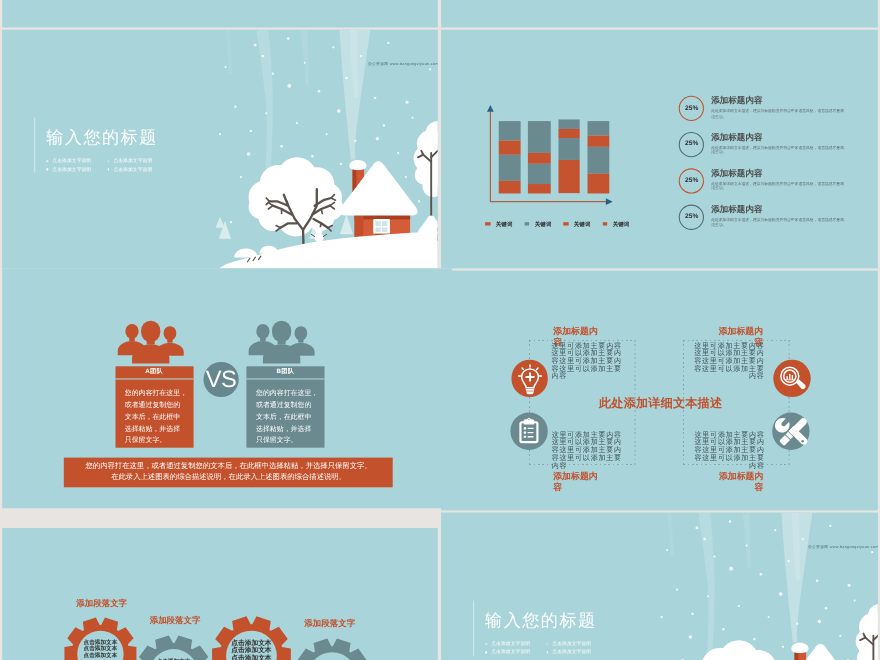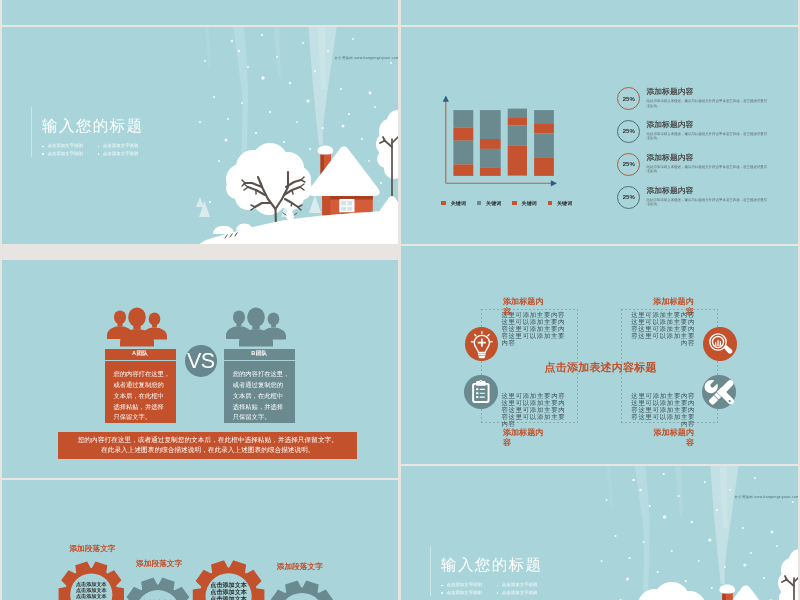--- a/index.html
+++ b/index.html
@@ -6,21 +6,21 @@
   body{width:800px;height:600px;overflow:hidden;background:#e7e4e1;
        font-family:"Liberation Sans","DejaVu Sans",sans-serif;
        -webkit-font-smoothing:antialiased;}
   .page{position:absolute;left:0;top:0;width:800px;height:600px;}
   .slide{position:absolute;overflow:hidden;background:#a9d5da;}
   
   #s0{left:2px;top:0;width:396px;height:25px;}
   #s0b{left:401px;top:0;width:397px;height:25px;}
   #s1{left:2px;top:27px;width:396px;height:217px;}
   #s2{left:401px;top:27px;width:397px;height:217px;}
-  #s3{left:2px;top:260px;width:396px;height:218px;}
+  #s3{left:2px;top:244px;width:396px;height:218px;padding-left:13px;}
   #s4{left:401px;top:246px;width:397px;height:218px;}
   #s5{left:2px;top:480px;width:396px;height:134px;}
   #s6{left:401px;top:466px;width:397px;height:134px;}
 
   
   .winter-wrap{position:absolute;left:-2px;top:0;width:398px;height:217px;}
   #s6 .winter-wrap{left:0;}
   .winter-wrap svg{display:block;width:398px;height:217px;}
   #s6 .winter-wrap{width:399px;}
   #s6 .winter-wrap svg{width:399px;}
@@ -501,21 +501,21 @@
         </svg>
       </div>
     <div class="ihd ihd1">添加标题内容</div>
     <div class="ihd ihd2">添加标题内容</div>
     <div class="ihd ihd3">添加标题内容</div>
     <div class="ihd ihd4">添加标题内容</div>
     <div class="ibd ibd1">这里可添加主要内容这里可以添加主要内容这里可添加主要内容这里可以添加主要内容</div>
     <div class="ibd ibd2">这里可添加主要内容这里可以添加主要内容这里可添加主要内容这里可以添加主要内容</div>
     <div class="ibd ibd3">这里可添加主要内容这里可以添加主要内容这里可添加主要内容这里可以添加主要内容</div>
     <div class="ibd ibd4">这里可添加主要内容这里可以添加主要内容这里可添加主要内容这里可以添加主要内容</div>
-    <div class="ctitle">点击添加表述内容标题</div>
+    <div class="ctitle">此处添加详细文本描述</div>
   </div>
   <div class="slide" id="s5">
     <div class="gears-wrap">
         <svg viewBox="0 0 398 134" xmlns="http://www.w3.org/2000/svg">
           <path d="M116.60 106.98 L124.01 108.26 L124.01 120.74 L116.60 122.02 L116.19 123.29 L121.43 128.68 L114.10 138.77 L107.35 135.46 L106.28 136.24 L107.34 143.68 L95.47 147.54 L91.96 140.89 L90.64 140.89 L87.13 147.54 L75.26 143.68 L76.32 136.24 L75.25 135.46 L68.50 138.77 L61.17 128.68 L66.41 123.29 L66.00 122.02 L58.59 120.74 L58.59 108.26 L66.00 106.98 L66.41 105.71 L61.17 100.32 L68.50 90.23 L75.25 93.54 L76.32 92.76 L75.26 85.32 L87.13 81.46 L90.64 88.11 L91.96 88.11 L95.47 81.46 L107.34 85.32 L106.28 92.76 L107.35 93.54 L114.10 90.23 L121.43 100.32 L116.19 105.71 Z" fill="#c2512c"></path>
           <circle cx="91.3" cy="114.5" r="21.1" fill="#a9d5da"></circle>
           <path d="M184.36 124.33 L192.13 125.67 L192.13 138.73 L184.36 140.07 L183.93 141.39 L189.43 147.04 L181.76 157.60 L174.68 154.11 L173.56 154.93 L174.69 162.74 L162.27 166.78 L158.59 159.79 L157.21 159.79 L153.53 166.78 L141.11 162.74 L142.24 154.93 L141.12 154.11 L134.04 157.60 L126.37 147.04 L131.87 141.39 L131.44 140.07 L123.67 138.73 L123.67 125.67 L131.44 124.33 L131.87 123.01 L126.37 117.36 L134.04 106.80 L141.12 110.29 L142.24 109.47 L141.11 101.66 L153.53 97.62 L157.21 104.61 L158.59 104.61 L162.27 97.62 L174.69 101.66 L173.56 109.47 L174.68 110.29 L181.76 106.80 L189.43 117.36 L183.93 123.01 Z" fill="#6a8a90"></path>
           <circle cx="157.9" cy="132.2" r="22.1" fill="#a9d5da"></circle>
           <path d="M256.30 108.16 L264.40 109.57 L264.40 123.23 L256.30 124.64 L255.85 126.02 L261.58 131.92 L253.55 142.97 L246.17 139.35 L244.99 140.20 L246.16 148.34 L233.17 152.56 L229.33 145.29 L227.87 145.29 L224.03 152.56 L211.04 148.34 L212.21 140.20 L211.03 139.35 L203.65 142.97 L195.62 131.92 L201.35 126.02 L200.90 124.64 L192.80 123.23 L192.80 109.57 L200.90 108.16 L201.35 106.78 L195.62 100.88 L203.65 89.83 L211.03 93.45 L212.21 92.60 L211.04 84.46 L224.03 80.24 L227.87 87.51 L229.33 87.51 L233.17 80.24 L246.16 84.46 L244.99 92.60 L246.17 93.45 L253.55 89.83 L261.58 100.88 L255.85 106.78 Z" fill="#c2512c"></path>
           <circle cx="228.6" cy="116.4" r="23.1" fill="#a9d5da"></circle>

